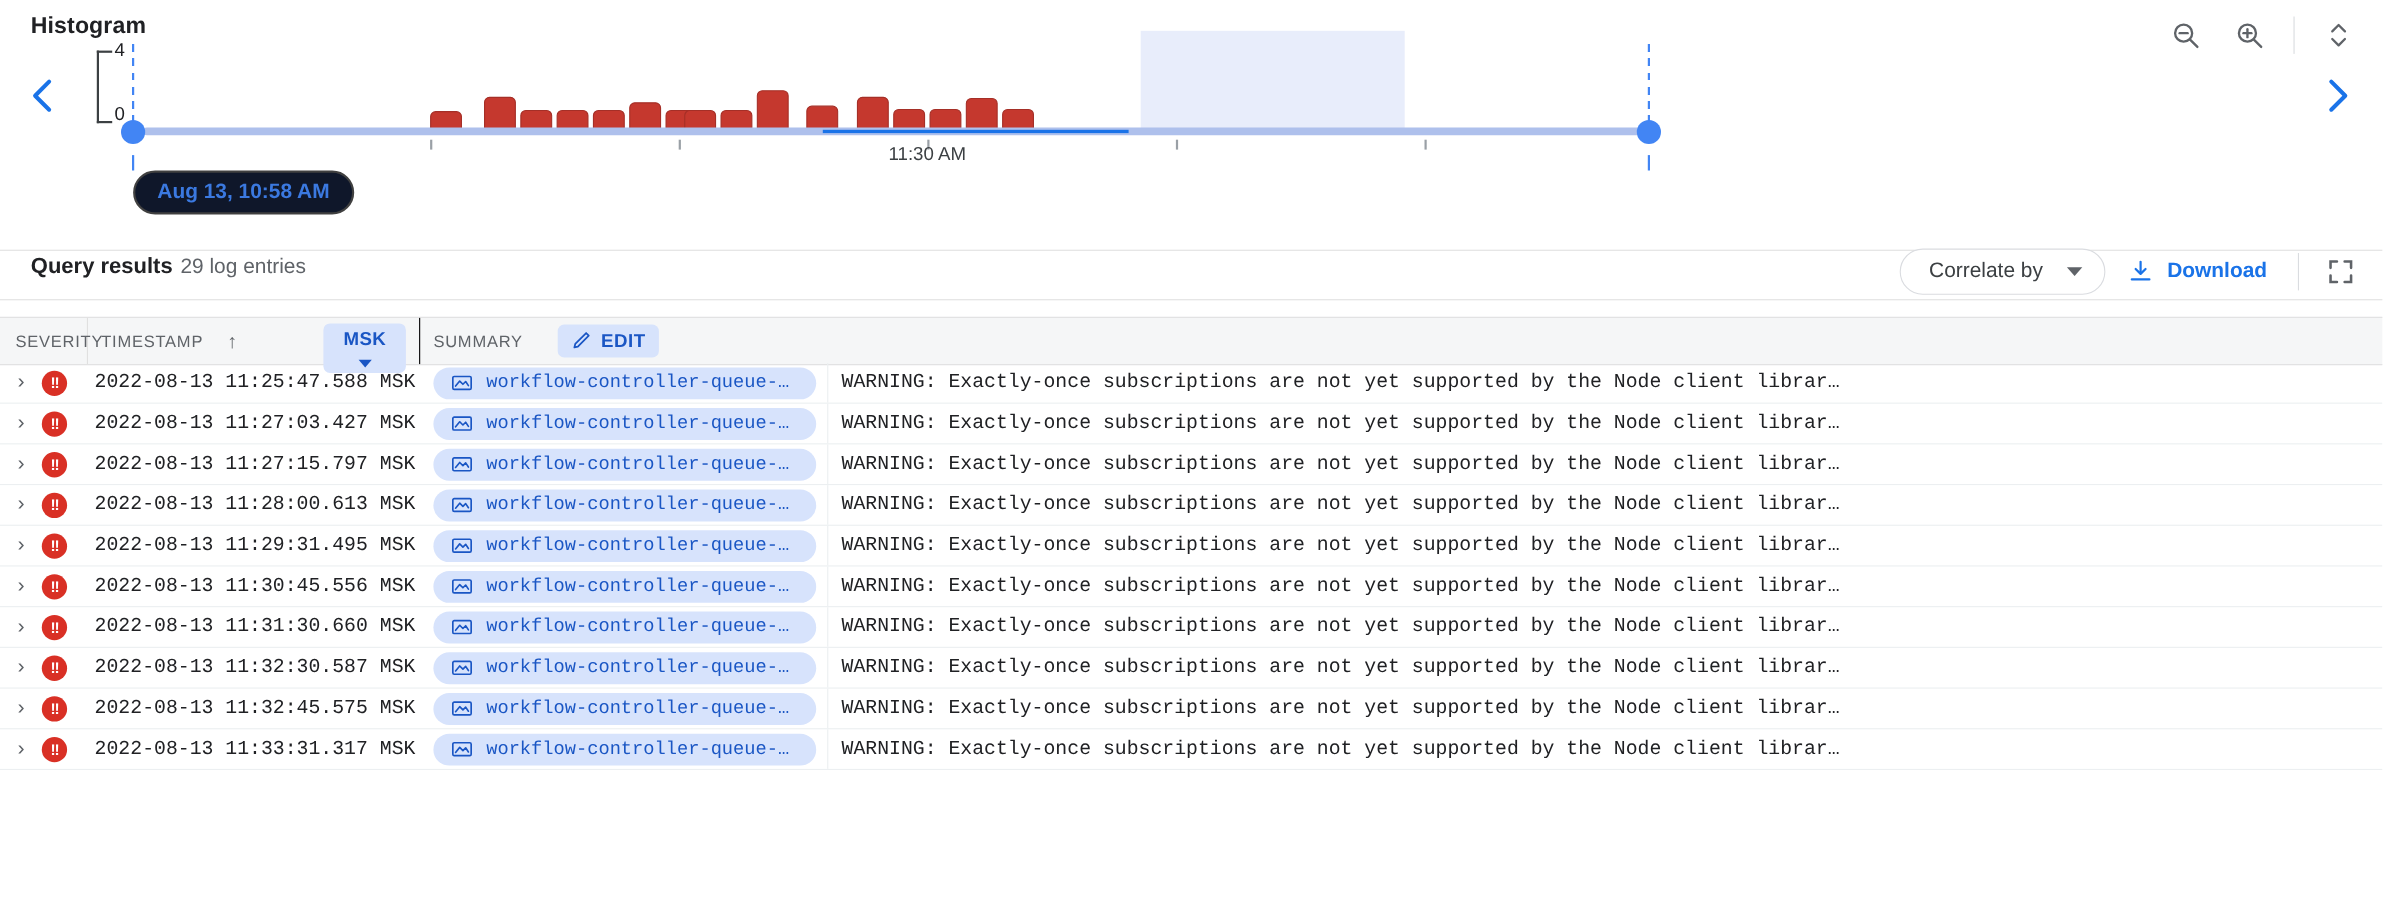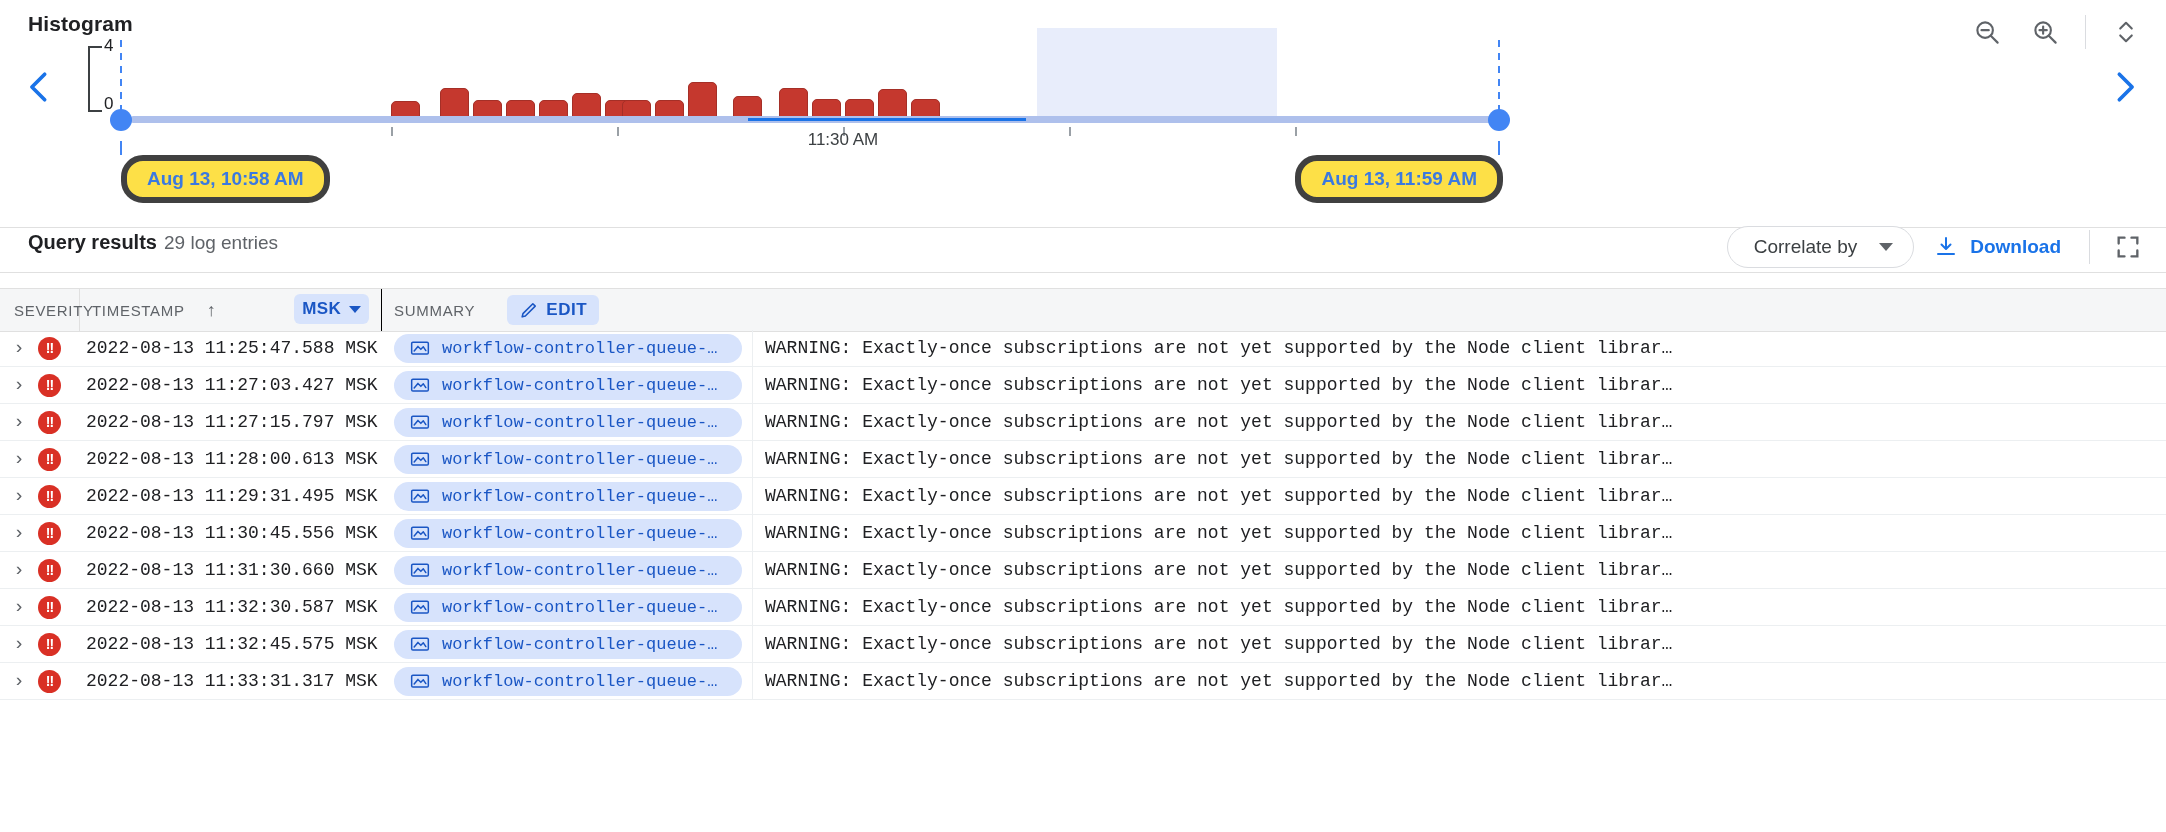--- a/index.html
+++ b/index.html
@@ -82,22 +82,22 @@
   }
   .axis-tick{position:absolute;width:2px;height:9px;background:#9aa0a6;top:17px;}
   .axis-label{
     position:absolute;top:130px;font-size:17px;color:#3c4043;
     transform:translateX(-50%);
   }
 
   
   .date-chip{
     position:absolute;top:155px;
-    border:6px solid #404040;border-radius:22px;
-    background:#fde047;
+    border:2px solid #404040;border-radius:22px;
+    background:#0f172a;
     padding:7px 20px;
     font-size:19px;font-weight:bold;color:#3b79e0;
     white-space:nowrap;cursor:pointer;
   }
   .chip-stem{position:absolute;width:2px;height:14px;background:#4285f4;top:141px;}
 
   .divider{position:absolute;left:0;right:0;height:1px;background:#e0e0e0;}
 
   
   .qbar{position:absolute;left:0;right:0;top:215px;height:58px;}
@@ -128,29 +128,29 @@
   .th{
     font-size:15px;color:#5f6368;letter-spacing:.7px;
     display:flex;align-items:center;height:100%;box-sizing:border-box;
   }
   .th-sev{width:80px;padding-left:14px;border-right:1px solid #e0e0e0;}
   .th-ts{width:302px;padding-left:12px;border-right:1px solid #000000;position:relative;}
   .sort-arrow{margin-left:22px;font-size:18px;color:#5f6368;}
   .tz-chip{
     position:absolute;right:12px;top:5px;
     background:#d7e3fc;color:#1a56c4;border-radius:6px;
-    padding:5px 8px;font-size:17px;font-weight:bold;
-    display:flex;align-items:center;gap:8px;cursor:pointer;letter-spacing:.3px;
+    padding:5px 18px;font-size:17px;font-weight:bold;
+    display:flex;align-items:center;gap:8px;cursor:pointer;letter-spacing:.3px;flex-direction:column;
   }
   .tz-caret{width:0;height:0;border-left:6px solid transparent;border-right:6px solid transparent;border-top:7px solid #1a56c4;}
   .th-sum{flex:1;padding-left:12px;display:flex;align-items:center;gap:32px;}
   .edit-chip{
     background:#d7e3fc;color:#1a56c4;border-radius:6px;
     padding:5px 12px;font-size:17px;font-weight:bold;letter-spacing:.5px;
-    display:flex;align-items:center;gap:8px;cursor:pointer;
+    display:flex;align-items:flex-start;gap:8px;cursor:pointer;
   }
 
   .rows{position:absolute;left:0;right:0;top:330px;bottom:0;overflow:hidden;}
   .row{
     display:flex;align-items:center;height:36px;
     border-bottom:1px solid #eceff1;
     font-family:"Liberation Mono", monospace;
     cursor:pointer;
   }
   .c-exp{width:38px;display:flex;justify-content:center;align-items:center;color:#5f6368;font-size:19px;}
@@ -267,21 +267,20 @@
       <div class="axis-tick" style="left:843px;"></div>
       <div class="axis-tick" style="left:1069px;"></div>
       <div class="axis-tick" style="left:1295px;"></div>
     </div>
 
     <div class="axis-label" style="left:843px;">11:30 AM</div>
 
     <div class="chip-stem" style="left:120px;"></div>
     <div class="date-chip" style="left:121px;">Aug 13, 10:58 AM</div>
     <div class="chip-stem" style="left:1498px;"></div>
-    <div class="date-chip" style="right:663px;">Aug 13, 11:59 AM</div>
 
     <div class="divider" style="top:227px;"></div>
   </div>
 
   <div class="qbar">
     <div class="qtitle">Query results</div>
     <div class="qcount">29 log entries</div>
 
     <div class="qright">
       <div class="correlate-btn">

